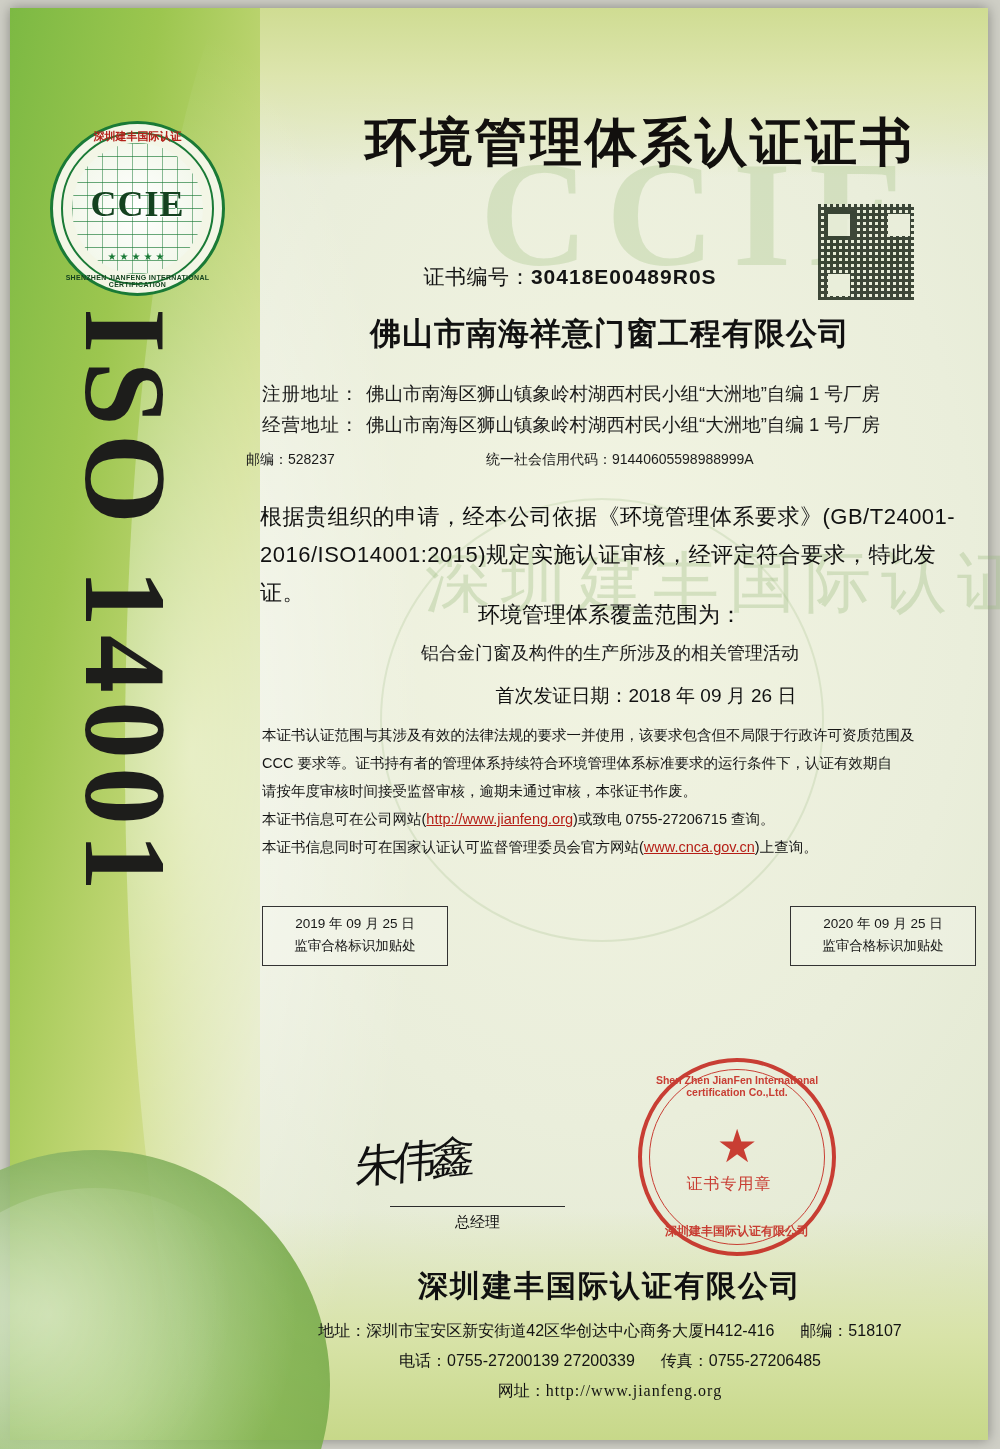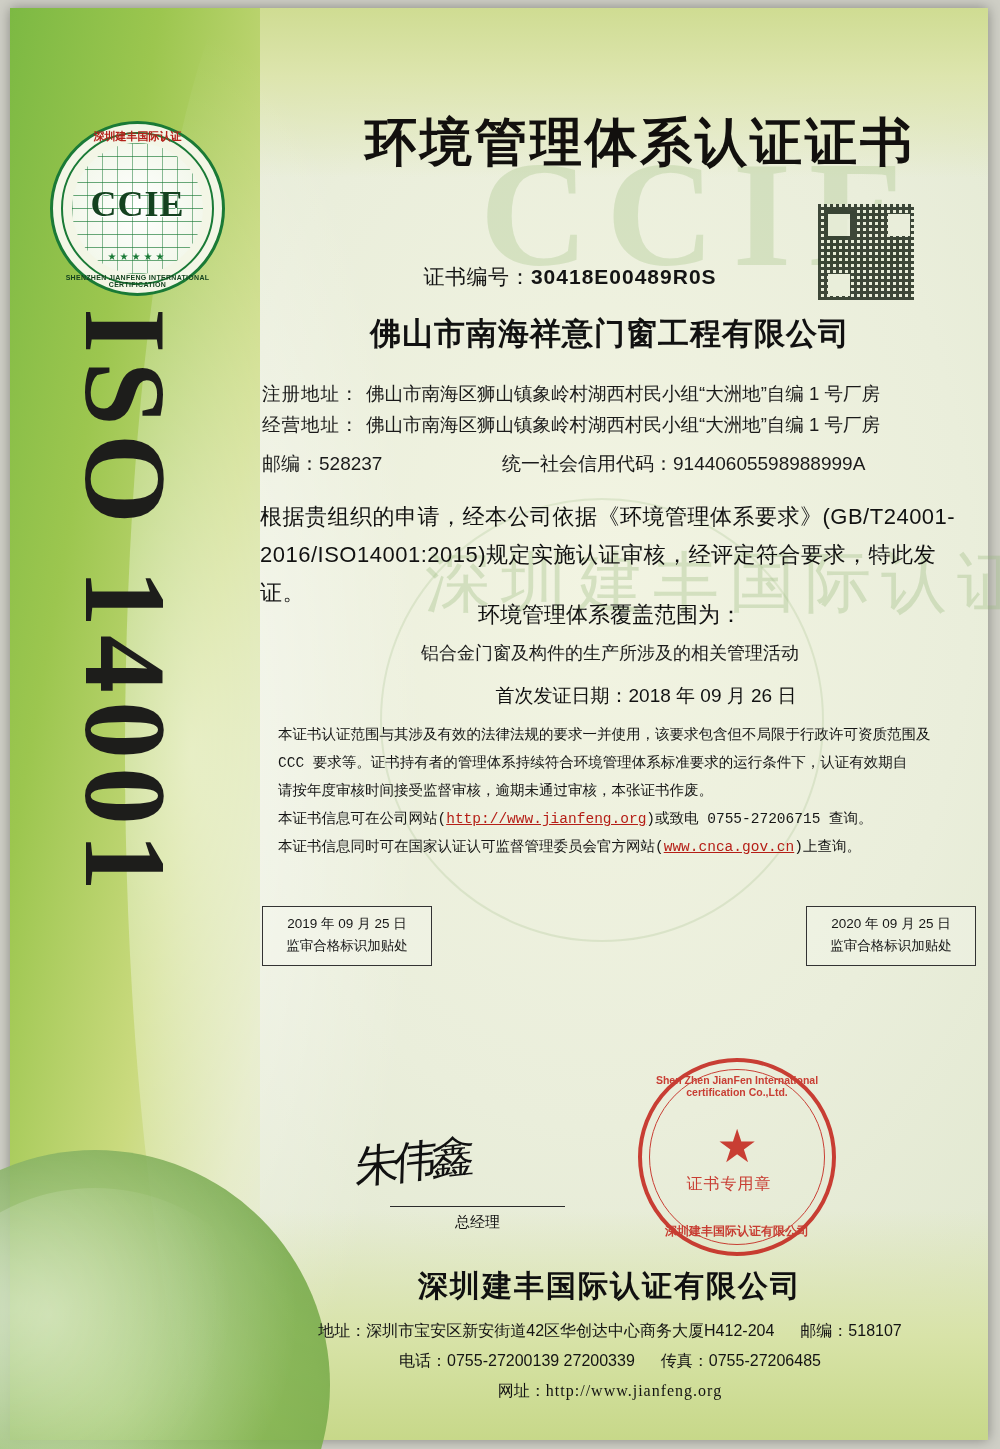--- a/index.html
+++ b/index.html
@@ -266,24 +266,24 @@
     top: 370px;
     width: 700px;
     font-size: 18.5px;
     color: #1a1a1a;
     line-height: 31px;
   }
   .addr-row { display: flex; }
   .addr-row .lbl { width: 104px; flex: none; letter-spacing: 1px;}
   .postal {
     position: absolute;
-    left: 252px;
+    left: 236px;
     top: 443px;
     width: 700px;
-    font-size: 19px;
+    font-size: 14px;
     color: #1a1a1a;
     display: flex;
   }
   .postal .p1 { width: 240px; }
   .body-text {
     position: absolute;
     left: 250px;
     top: 490px;
     width: 700px;
     font-size: 22px;
@@ -314,44 +314,43 @@
     left: 250px;
     top: 675px;
     width: 700px;
     text-align: center;
     font-size: 19px;
     color: #111;
     margin-left: 36px;
   }
   .fine-print {
     position: absolute;
-    left: 268px;
+    left: 252px;
     top: 713px;
     width: 714px;
     font-size: 14.5px;
     line-height: 28px;
     color: #151515;
-    font-family: Liberation Mono, monospace;
   }
   .fine-print a, .link {
     color: #b51e16;
     text-decoration: underline;
   }
   .stamp-boxes {
     position: absolute;
     left: 252px;
     top: 898px;
     width: 714px;
     display: flex;
     justify-content: space-between;
   }
   .stamp-box {
     width: 160px;
     border: 1.5px solid #333;
-    padding: 6px 4px 8px;
+    padding: 6px 12px 8px;
     text-align: center;
     font-size: 13.5px;
     line-height: 22px;
     color: #161616;
     background: rgba(255,255,255,.18);
   }
   
   .signature {
     position: absolute;
     left: 345px;
@@ -546,21 +545,21 @@
       <div class="inner"></div>
       <div class="arc-top">Shen Zhen JianFen International certification Co.,Ltd.</div>
       <div class="star">★</div>
       <div class="sub">证书专用章</div>
       <div class="arc-bot">深圳建丰国际认证有限公司</div>
     </div>
 
     <div class="footer-company">深圳建丰国际认证有限公司</div>
     <div class="footer-lines">
       <div>
-        <span>地址：</span><span>深圳市宝安区新安街道42区华创达中心商务大厦H412-204</span><span class="sp"></span><span>邮编：</span><span>518107</span>
+        <span>地址：</span><span>深圳市宝安区新安街道42区华创达中心商务大厦H412-416</span><span class="sp"></span><span>邮编：</span><span>518107</span>
       </div>
       <div>
         <span>电话：</span><span>0755-27200139    27200339</span><span class="sp"></span><span>传真：</span><span>0755-27206485</span>
       </div>
       <div>
         <span>网址：</span><span class="footer-url">http://www.jianfeng.org</span>
       </div>
     </div>
 
   </div>

